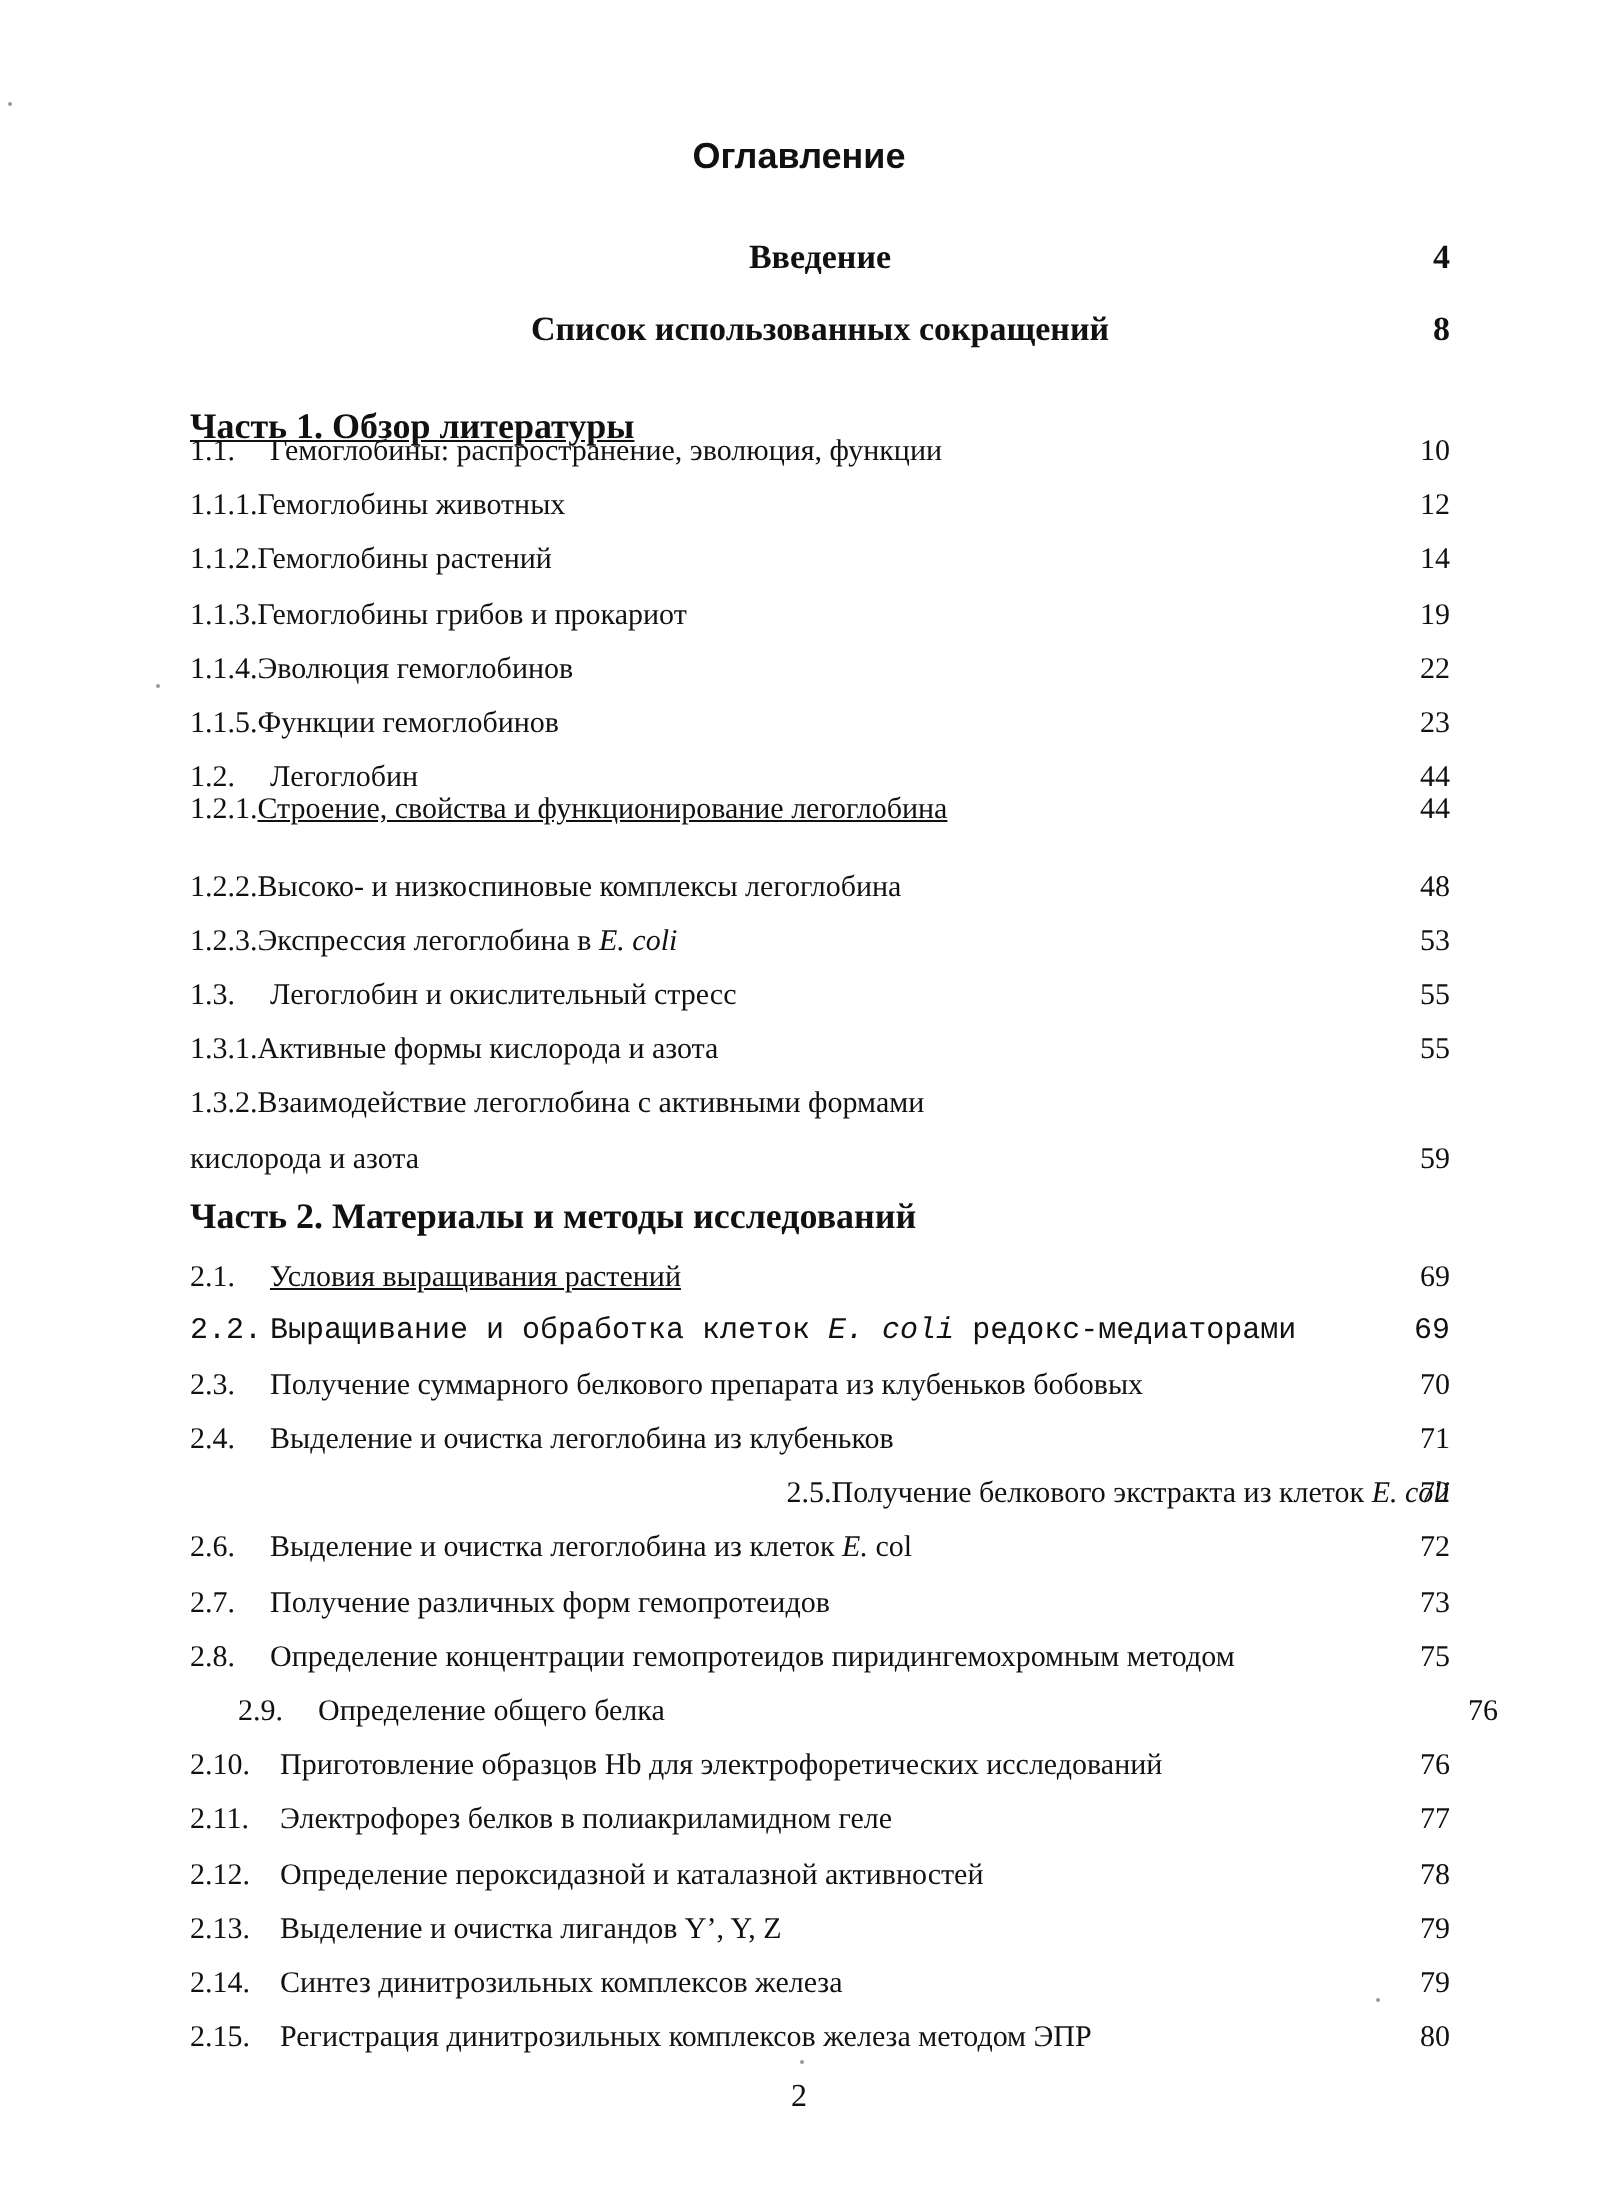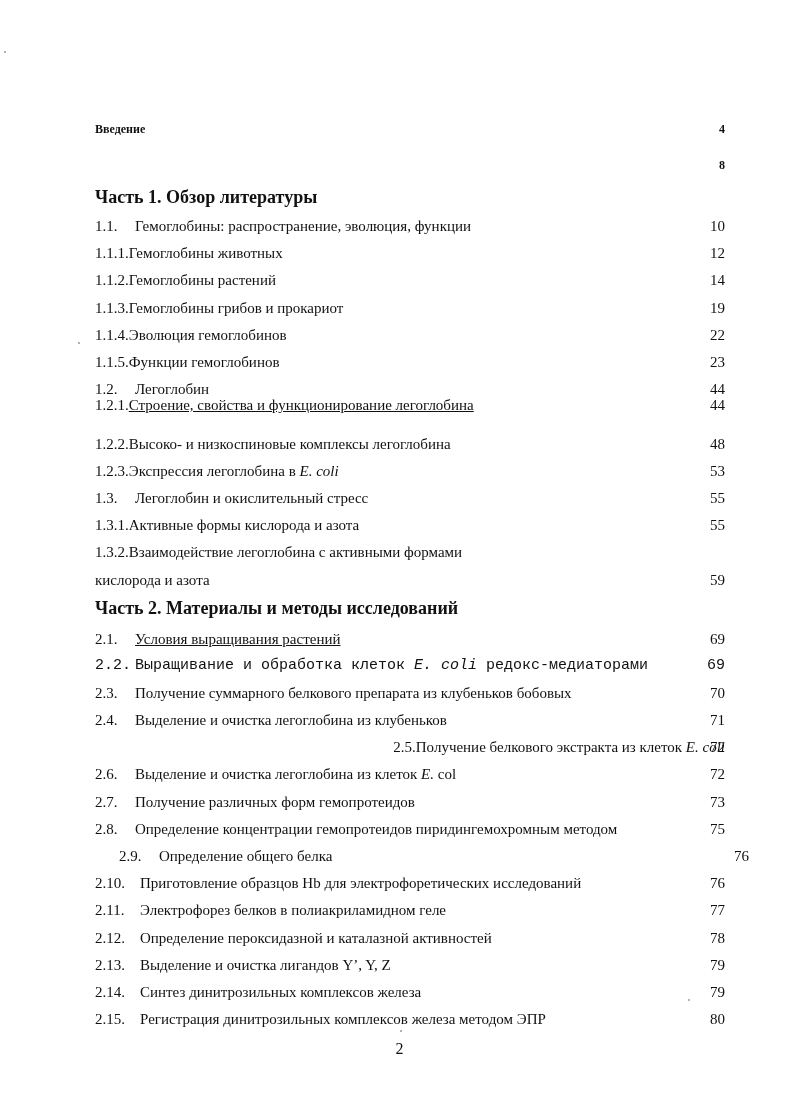--- a/index.html
+++ b/index.html
@@ -11,37 +11,38 @@
   }
   .row {
     position: absolute; left: 95px; width: 630px; height: 22px;
     font-family: "Liberation Serif", serif; font-size: 15px; line-height: 22px;
     white-space: nowrap;
   }
   .row .num { display: inline-block; }
   .row .num.wide { width: 40px; }
   .row .num.wider { width: 45px; }
   .row .pg { position: absolute; right: 0; top: 0; }
-  .row.major { font-size: 12px; font-weight: bold; }
+  .row.major { font-size: 17px; font-weight: bold; text-align: center; }
   .row.part { font-size: 18px; font-weight: bold; }
   .row em { font-style: italic; }
   .pagenum {
     position: absolute; left: 0; width: 799px; top: 1040px; text-align: center;
     font-family: "Liberation Serif", serif; font-size: 16px;
   }
   .speck { position: absolute; width: 2px; height: 2px; background: #999; border-radius: 1px; }
 </style>
 </head>
 <body>
 
 <div class="page">
+  <div class="title">Оглавление</div>
   <div id="toc">
       <div class="row major" style="top: 118px;"><span>Введение</span><span class="pg">4</span></div>
-      <div class="row major" style="top: 154px;"><span class="pg">8</span></div>
-      <div class="row part" style="top: 186px;"><span>Часть 1. Обзор литературы</span></div>
+      <div class="row major" style="top: 154px;"><span>Список использованных сокращений</span><span class="pg">8</span></div>
+      <div class="row part" style="top: 202px; text-decoration: underline;"><span>Часть 1. Обзор литературы</span></div>
       <div class="row" style="top: 215px;"><span class="num wide">1.1.</span><span>Гемоглобины: распространение, эволюция, функции</span><span class="pg">10</span></div>
       <div class="row" style="top: 242px;"><span class="num">1.1.1. </span><span>Гемоглобины животных</span><span class="pg">12</span></div>
       <div class="row" style="top: 269px;"><span class="num">1.1.2. </span><span>Гемоглобины растений</span><span class="pg">14</span></div>
       <div class="row" style="top: 297px;"><span class="num">1.1.3. </span><span>Гемоглобины грибов и прокариот</span><span class="pg">19</span></div>
       <div class="row" style="top: 324px;"><span class="num">1.1.4. </span><span>Эволюция гемоглобинов</span><span class="pg">22</span></div>
       <div class="row" style="top: 351px;"><span class="num">1.1.5.</span><span>Функции гемоглобинов</span><span class="pg">23</span></div>
       <div class="row" style="top: 378px;"><span class="num wide">1.2.</span><span>Легоглобин</span><span class="pg">44</span></div>
       <div class="row" style="top: 394px; text-decoration: underline;"><span class="num">1.2.1. </span><span>Строение, свойства и функционирование легоглобина</span><span class="pg">44</span></div>
       <div class="row" style="top: 433px;"><span class="num">1.2.2. </span><span>Высоко- и низкоспиновые комплексы легоглобина</span><span class="pg">48</span></div>
       <div class="row" style="top: 460px;"><span class="num">1.2.3. </span><span>Экспрессия легоглобина в </span><em>E. coli</em><span class="pg">53</span></div>

